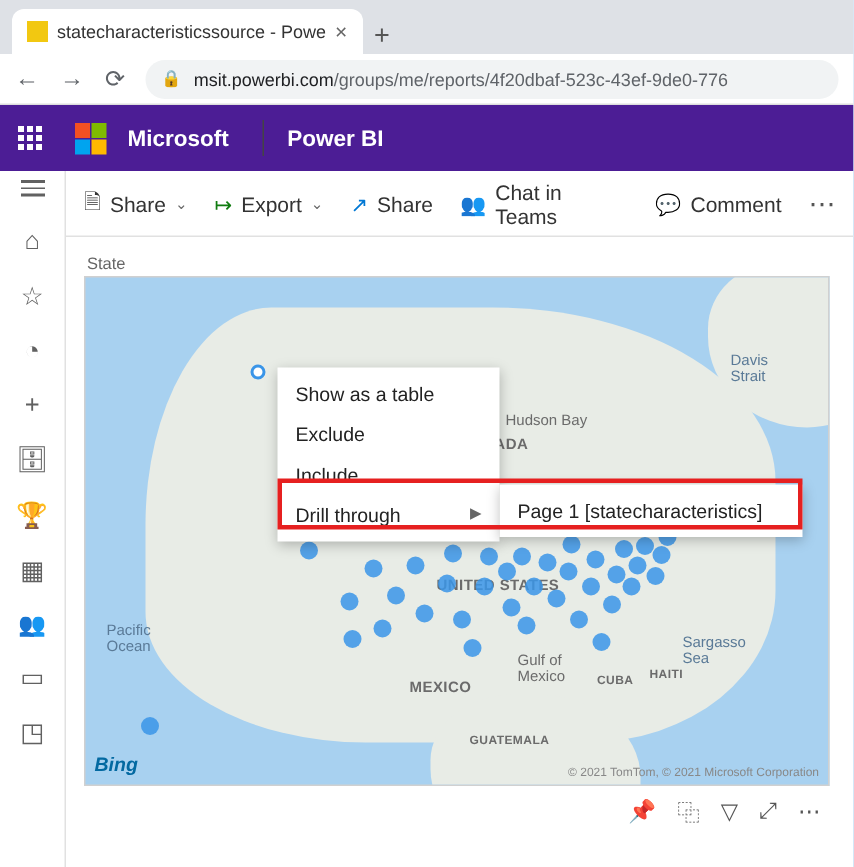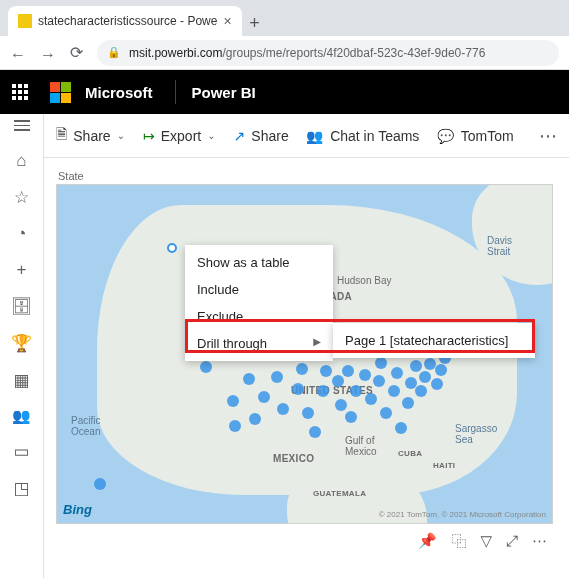--- a/index.html
+++ b/index.html
@@ -11,21 +11,21 @@
   .tab .title { flex:1; font-size:12px; color:#333; white-space:nowrap; overflow:hidden; text-overflow:ellipsis;}
   .tab .close { font-size:14px; color:#666; }
   .newtab { width:26px; height:26px; display:flex; align-items:center; justify-content:center; color:#555; font-size:18px; }
   .addr-bar { height:34px; background:#fff; border-bottom:1px solid #ddd; display:flex; align-items:center; padding:0 10px; gap:14px; }
   .addr-bar .nav-icn { color:#5f6368; font-size:16px; }
   .url-box { flex:1; display:flex; align-items:center; background:#f1f3f4; border-radius:14px; height:26px; padding:0 10px; gap:8px;}
   .url-box .lock { font-size:11px; color:#5f6368; }
   .url-box .url { font-size:12px; color:#5f6368; white-space:nowrap; overflow:hidden; }
   .url-box .host { color:#202124; }
   
-  .black-bar { height:44px; background:#000000; color:#fff; display:flex; align-items:center; padding:0 12px; gap:14px; }
+  .black-bar { height:44px; background:#4c1d95; color:#fff; display:flex; align-items:center; padding:0 12px; gap:14px; }
   .waffle { display:grid; grid-template-columns:repeat(3,4px); grid-auto-rows:4px; gap:2px; margin-right:8px;}
   .waffle span { background:#fff; }
   .ms-logo { display:grid; grid-template-columns:10px 10px; grid-auto-rows:10px; gap:1px; }
   .ms-logo .q1{background:#f25022}.ms-logo .q2{background:#7fba00}.ms-logo .q3{background:#00a4ef}.ms-logo .q4{background:#ffb900}
   .ms-text { font-size:15px; font-weight:600; }
   .divider { width:1px; height:24px; background:#444; margin:0 2px 0 8px;}
   .pbi-text { font-size:15px; font-weight:600; }
   .black-bar .right { margin-left:auto; font-size:13px; color:#fff; white-space:nowrap; overflow:hidden;}
   .black-bar .right .sep { margin:0 6px; color:#888;}
   
@@ -143,37 +143,37 @@
       <div class="grp">
           <span style="color:#0078d4">↗</span>
           <span>Share</span>
         </div>
       <div class="grp">
           <span>👥</span>
           <span>Chat in Teams</span>
         </div>
       <div class="grp">
           <span>💬</span>
-          <span>TomTom</span>
+          <span>Comment</span>
         </div>
       <span class="ellipsis">⋯</span>
     </div>
 
     <div class="canvas">
       <div class="viz-title">State</div>
       <div class="mapbox">
         <div class="land na"></div>
         <div class="land grn"></div>
         <div class="land sam"></div>
         <span class="maplabel caps" style="left:250px;top:106px">CANADA</span>
         <span class="maplabel caps" style="left:234px;top:200px">UNITED STATES</span>
         <span class="maplabel caps" style="left:216px;top:268px">MEXICO</span>
         <span class="maplabel caps" style="font-size:8px;left:256px;top:304px">GUATEMALA</span>
         <span class="maplabel caps" style="font-size:8px;left:341px;top:264px">CUBA</span>
-        <span class="maplabel caps" style="font-size:8px;left:376px;top:276px">HAITI</span>
+        <span class="maplabel caps" style="font-size:8px;left:376px;top:260px">HAITI</span>
         <span class="maplabel" style="left:280px;top:90px">Hudson Bay</span>
         <span class="maplabel" style="white-space:pre;left:288px;top:250px">Gulf of
 Mexico</span>
         <span class="maplabel" style="white-space:pre;left:14px;top:230px;color:#5a7a97">Pacific
 Ocean</span>
         <span class="maplabel" style="white-space:pre;left:398px;top:238px;color:#5a7a97">Sargasso
 Sea</span>
         <span class="maplabel" style="white-space:pre;left:430px;top:50px;color:#5a7a97">Davis
 Strait</span>
 
@@ -219,24 +219,24 @@
         <div class="pt" style="left:37px;top:293px"></div>
         <div class="sel-point"></div>
         <span class="bing">Bing</span>
         <span class="attr">© 2021 TomTom, © 2021 Microsoft Corporation</span>
 
         <div class="ctxmenu">
           <div class="mi">
               <span>Show as a table</span>
             </div>
           <div class="mi">
+              <span>Exclude</span>
+            </div>
+          <div class="mi">
               <span>Include</span>
-            </div>
-          <div class="mi">
-              <span>Exclude</span>
             </div>
           <div class="mi">
               <span>Drill through</span>
               <span style="font-size:10px;color:#666">▶</span>
             </div>
         </div>
         <div class="submenu">
           <div class="mi"><span>Page 1 [statecharacteristics]</span></div>
         </div>
         <div class="hl hl1"></div>

